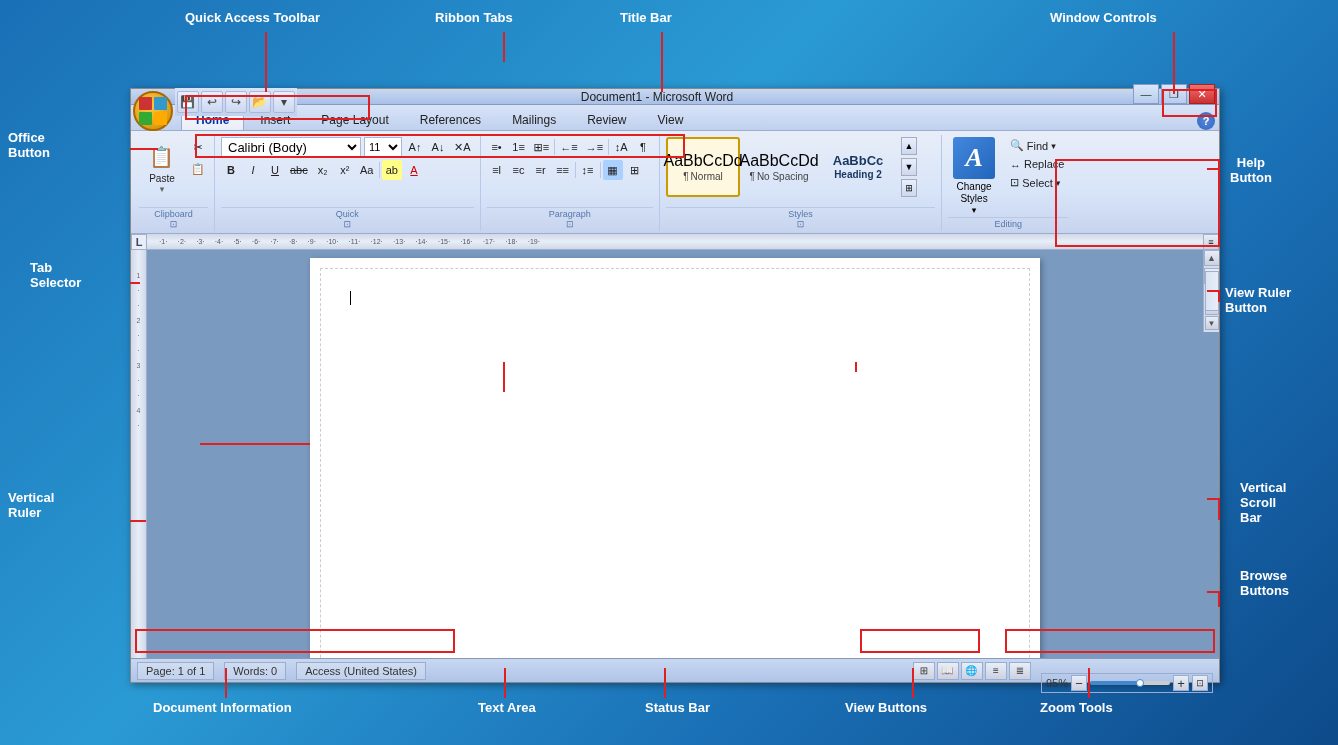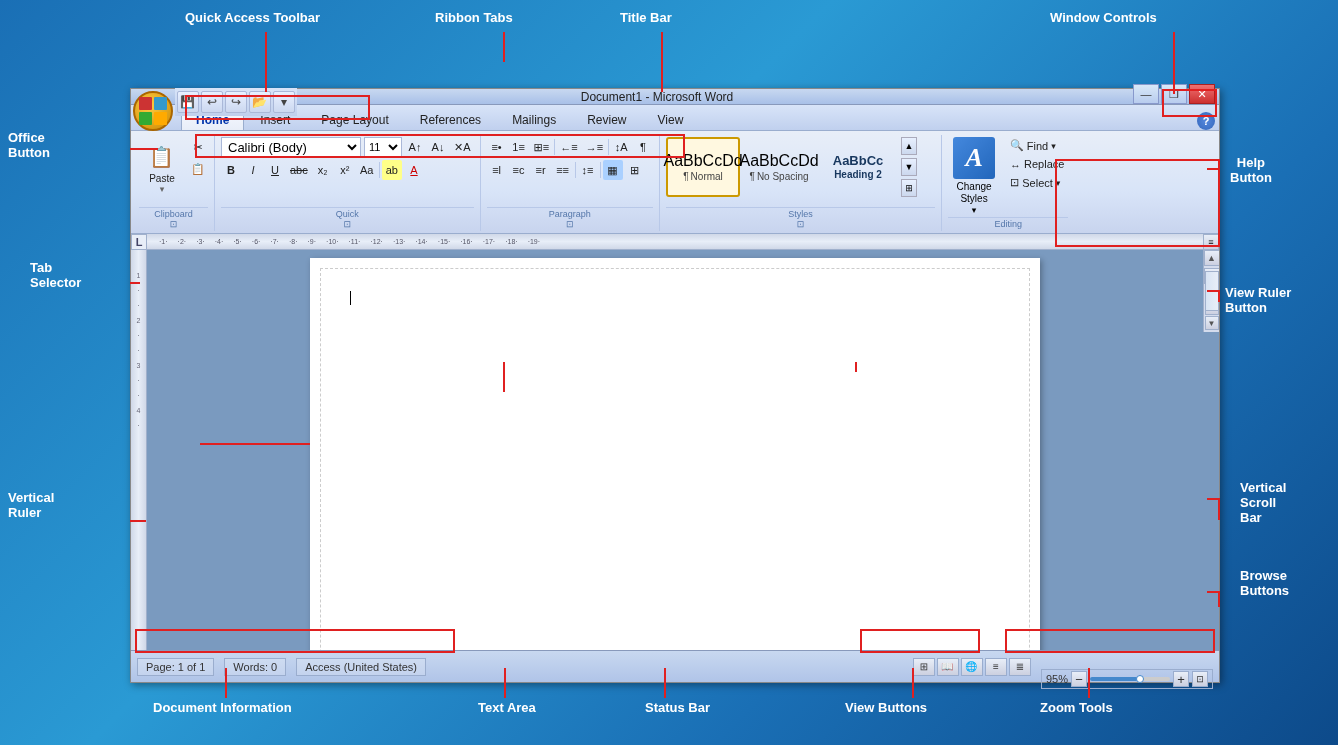--- a/index.html
+++ b/index.html
@@ -463,21 +463,21 @@
       display: flex;
       align-items: center;
       justify-content: center;
       font-size: 8px;
       cursor: pointer;
       color: #555;
     }
 
     
     .status-bar {
-      height: 32px;
+      height: 24px;
       background: linear-gradient(to bottom, #c8d8f0, #b0c4e8);
       border-top: 1px solid #8899bb;
       display: flex;
       align-items: center;
       padding: 0 6px;
       font-size: 11px;
       color: #333;
       gap: 10px;
     }
     .status-section {

